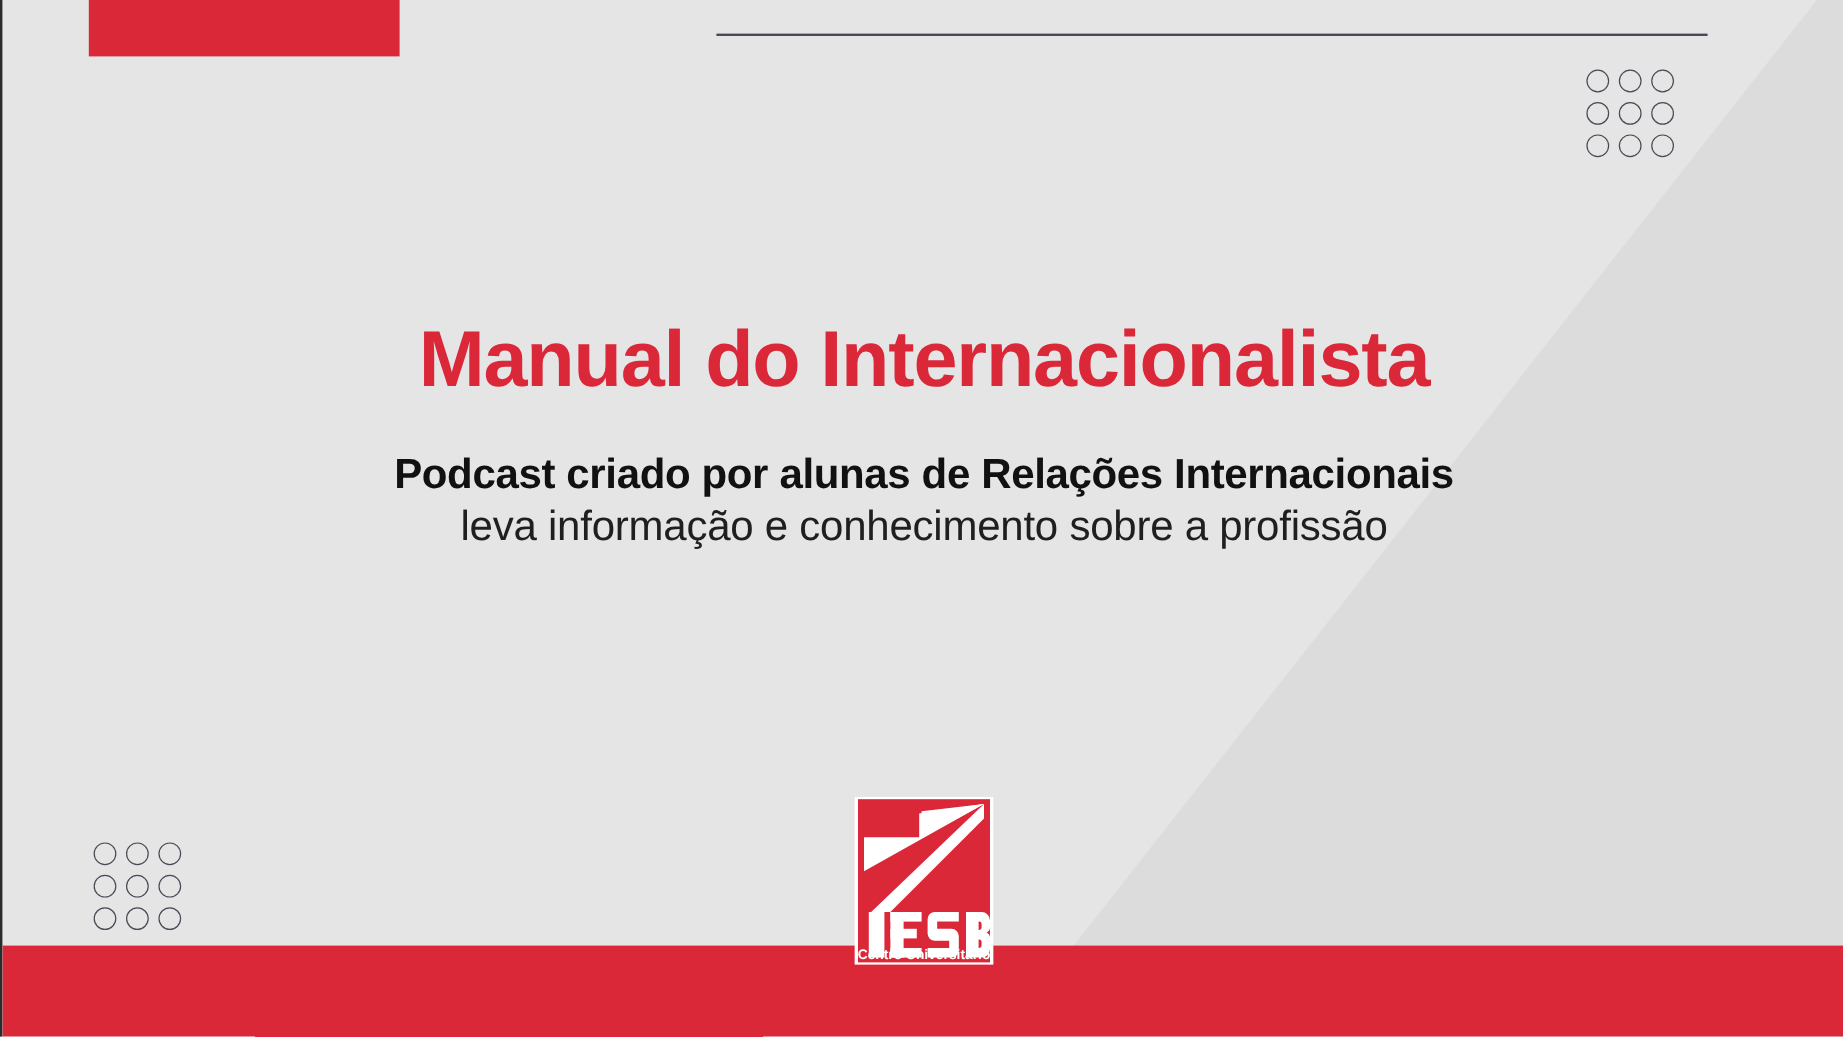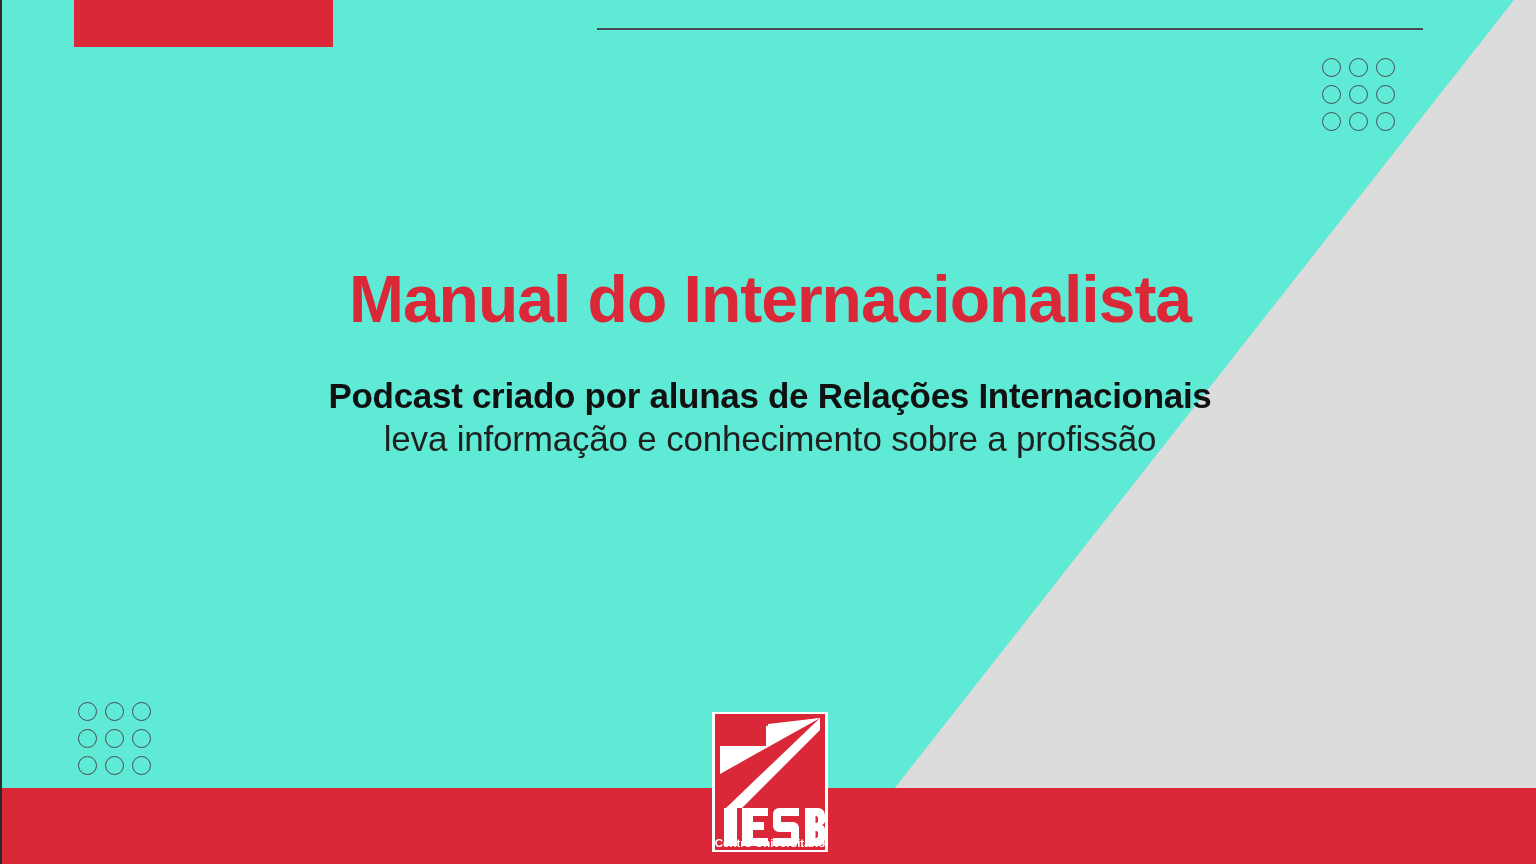--- a/index.html
+++ b/index.html
@@ -8,21 +8,21 @@
     background: #ffffff;
   }
   body {
     font-family: "Liberation Sans", sans-serif;
   }
 
   #slide {
     position: relative;
     width: 1536px;
     height: 864px;
-    background: #5eead4;
+    background: #e5e5e5;
     overflow: hidden;
     box-sizing: border-box;
     border-left: 2px solid #2b2b2b;
   }
 
   
   .gray-diagonal {
     position: absolute;
     left: 0;
     top: 0;
@@ -119,21 +119,21 @@
     font-weight: normal;
     color: #1f1f1f;
     line-height: 1.25;
     letter-spacing: -0.2px;
   }
 
   
   .logo {
     position: absolute;
     left: 710px;
-    top: 712px;
+    top: 664px;
     width: 116px;
     height: 140px;
   }
   .logo svg { display: block; }
 </style>
 </head>
 <body>
 
 <div id="slide">
 

